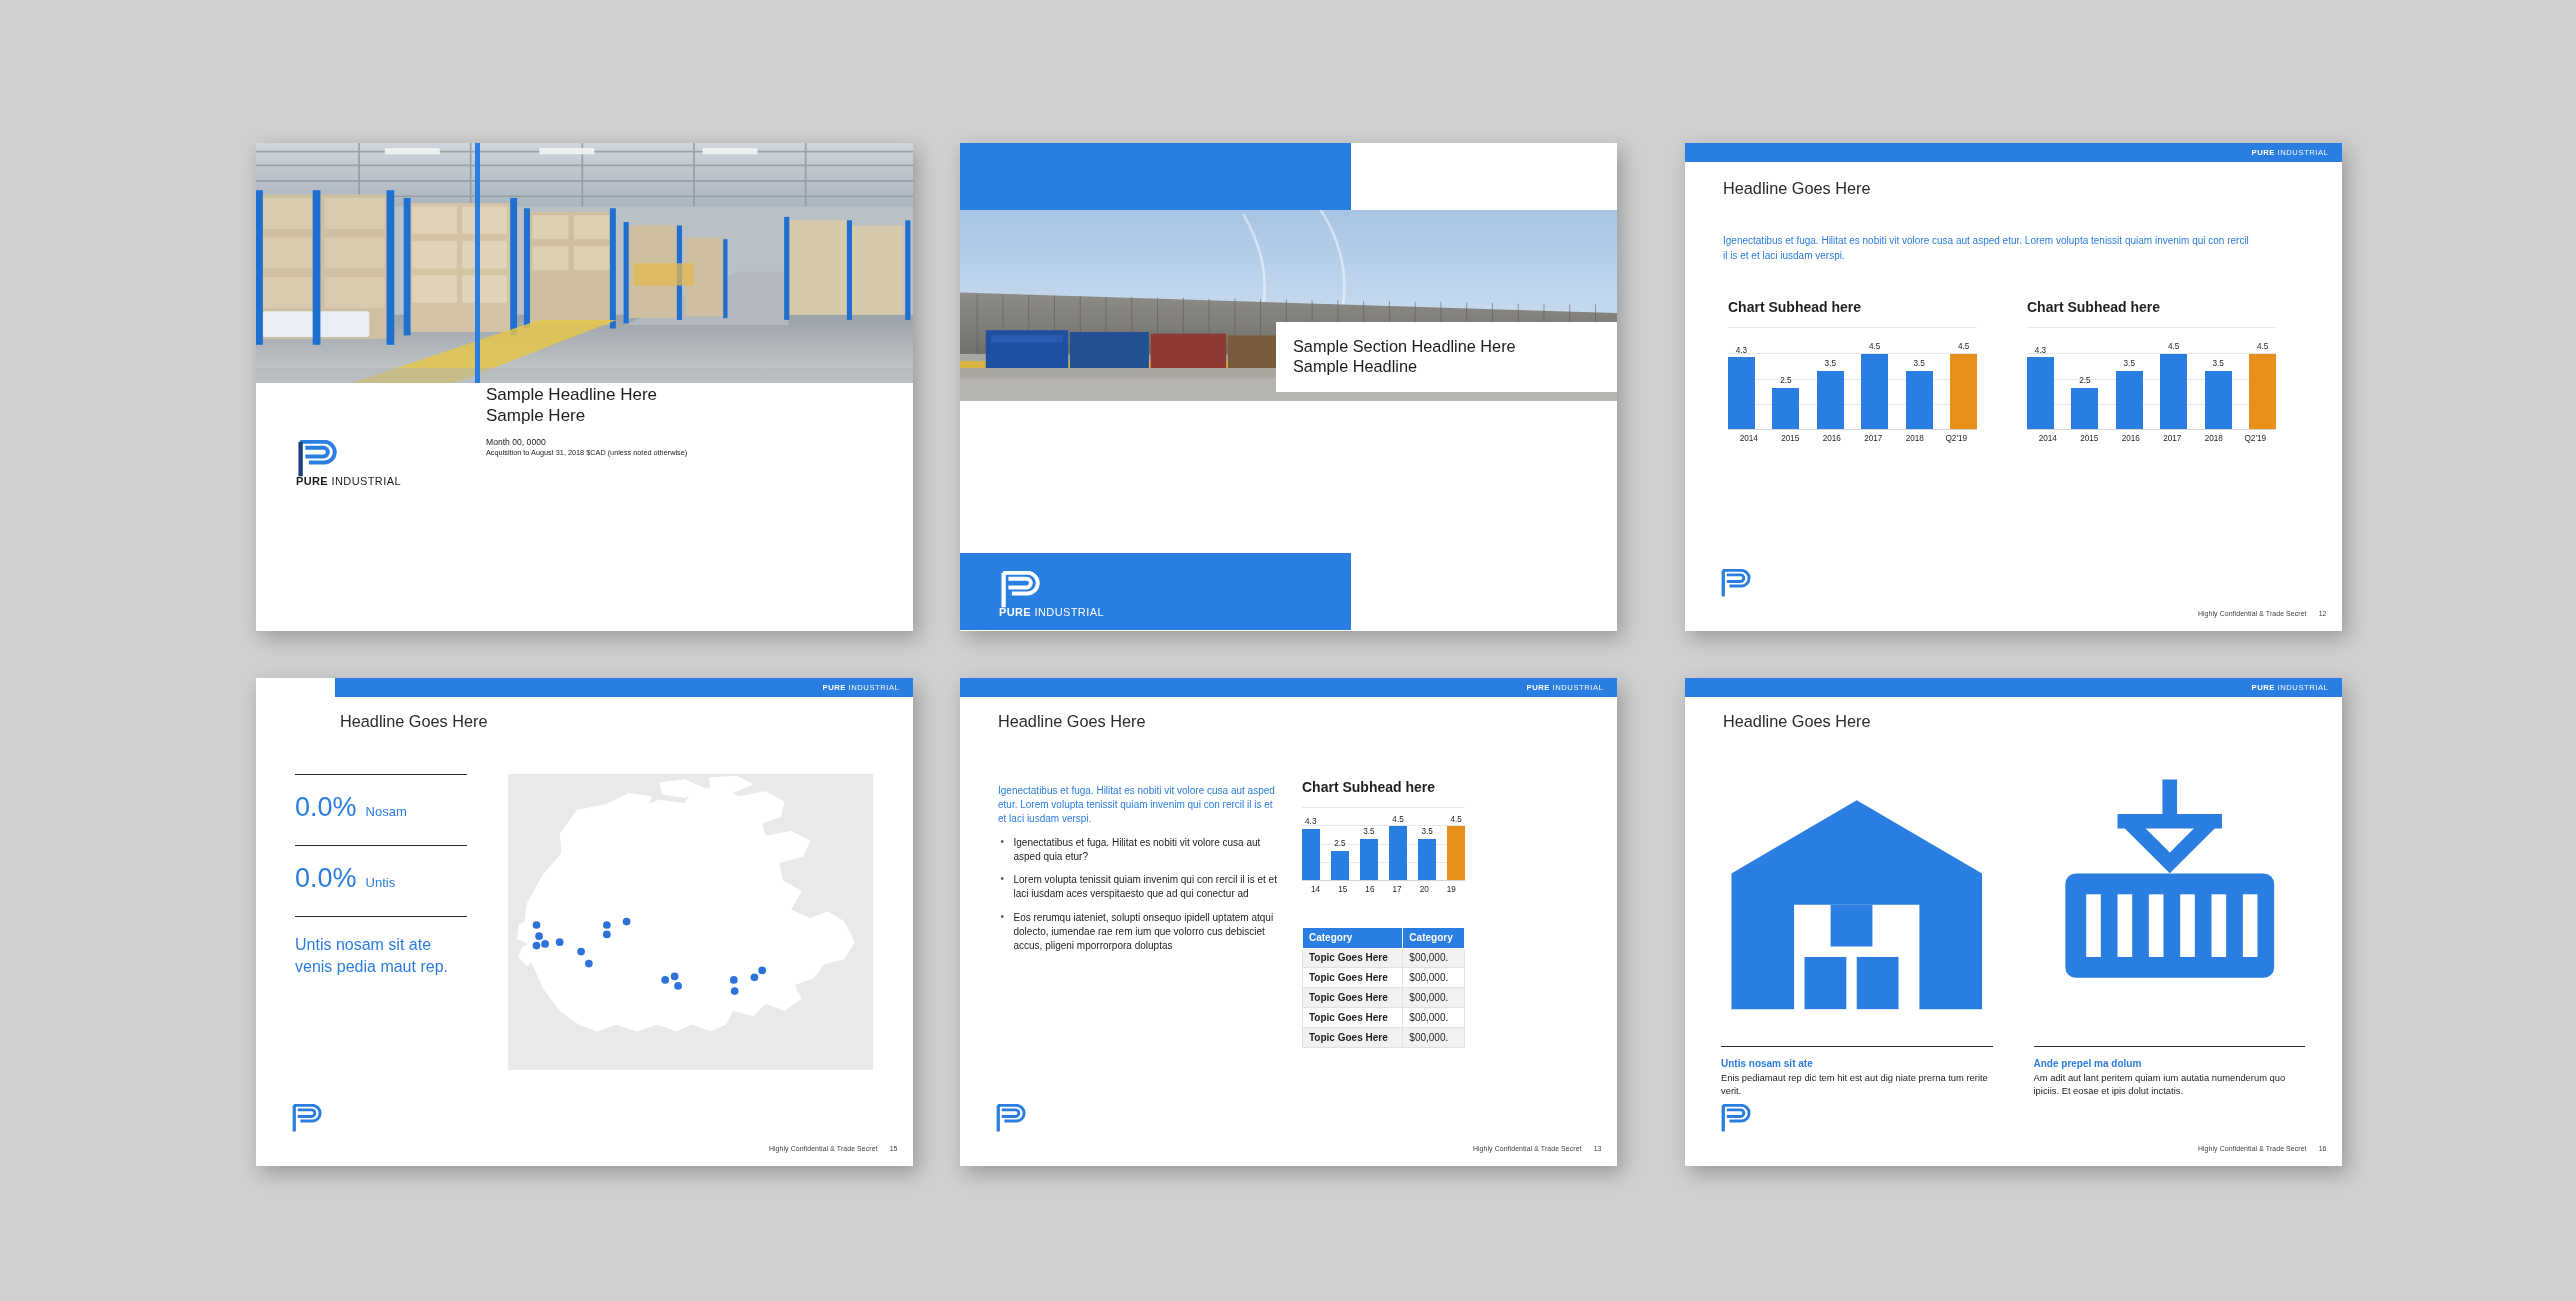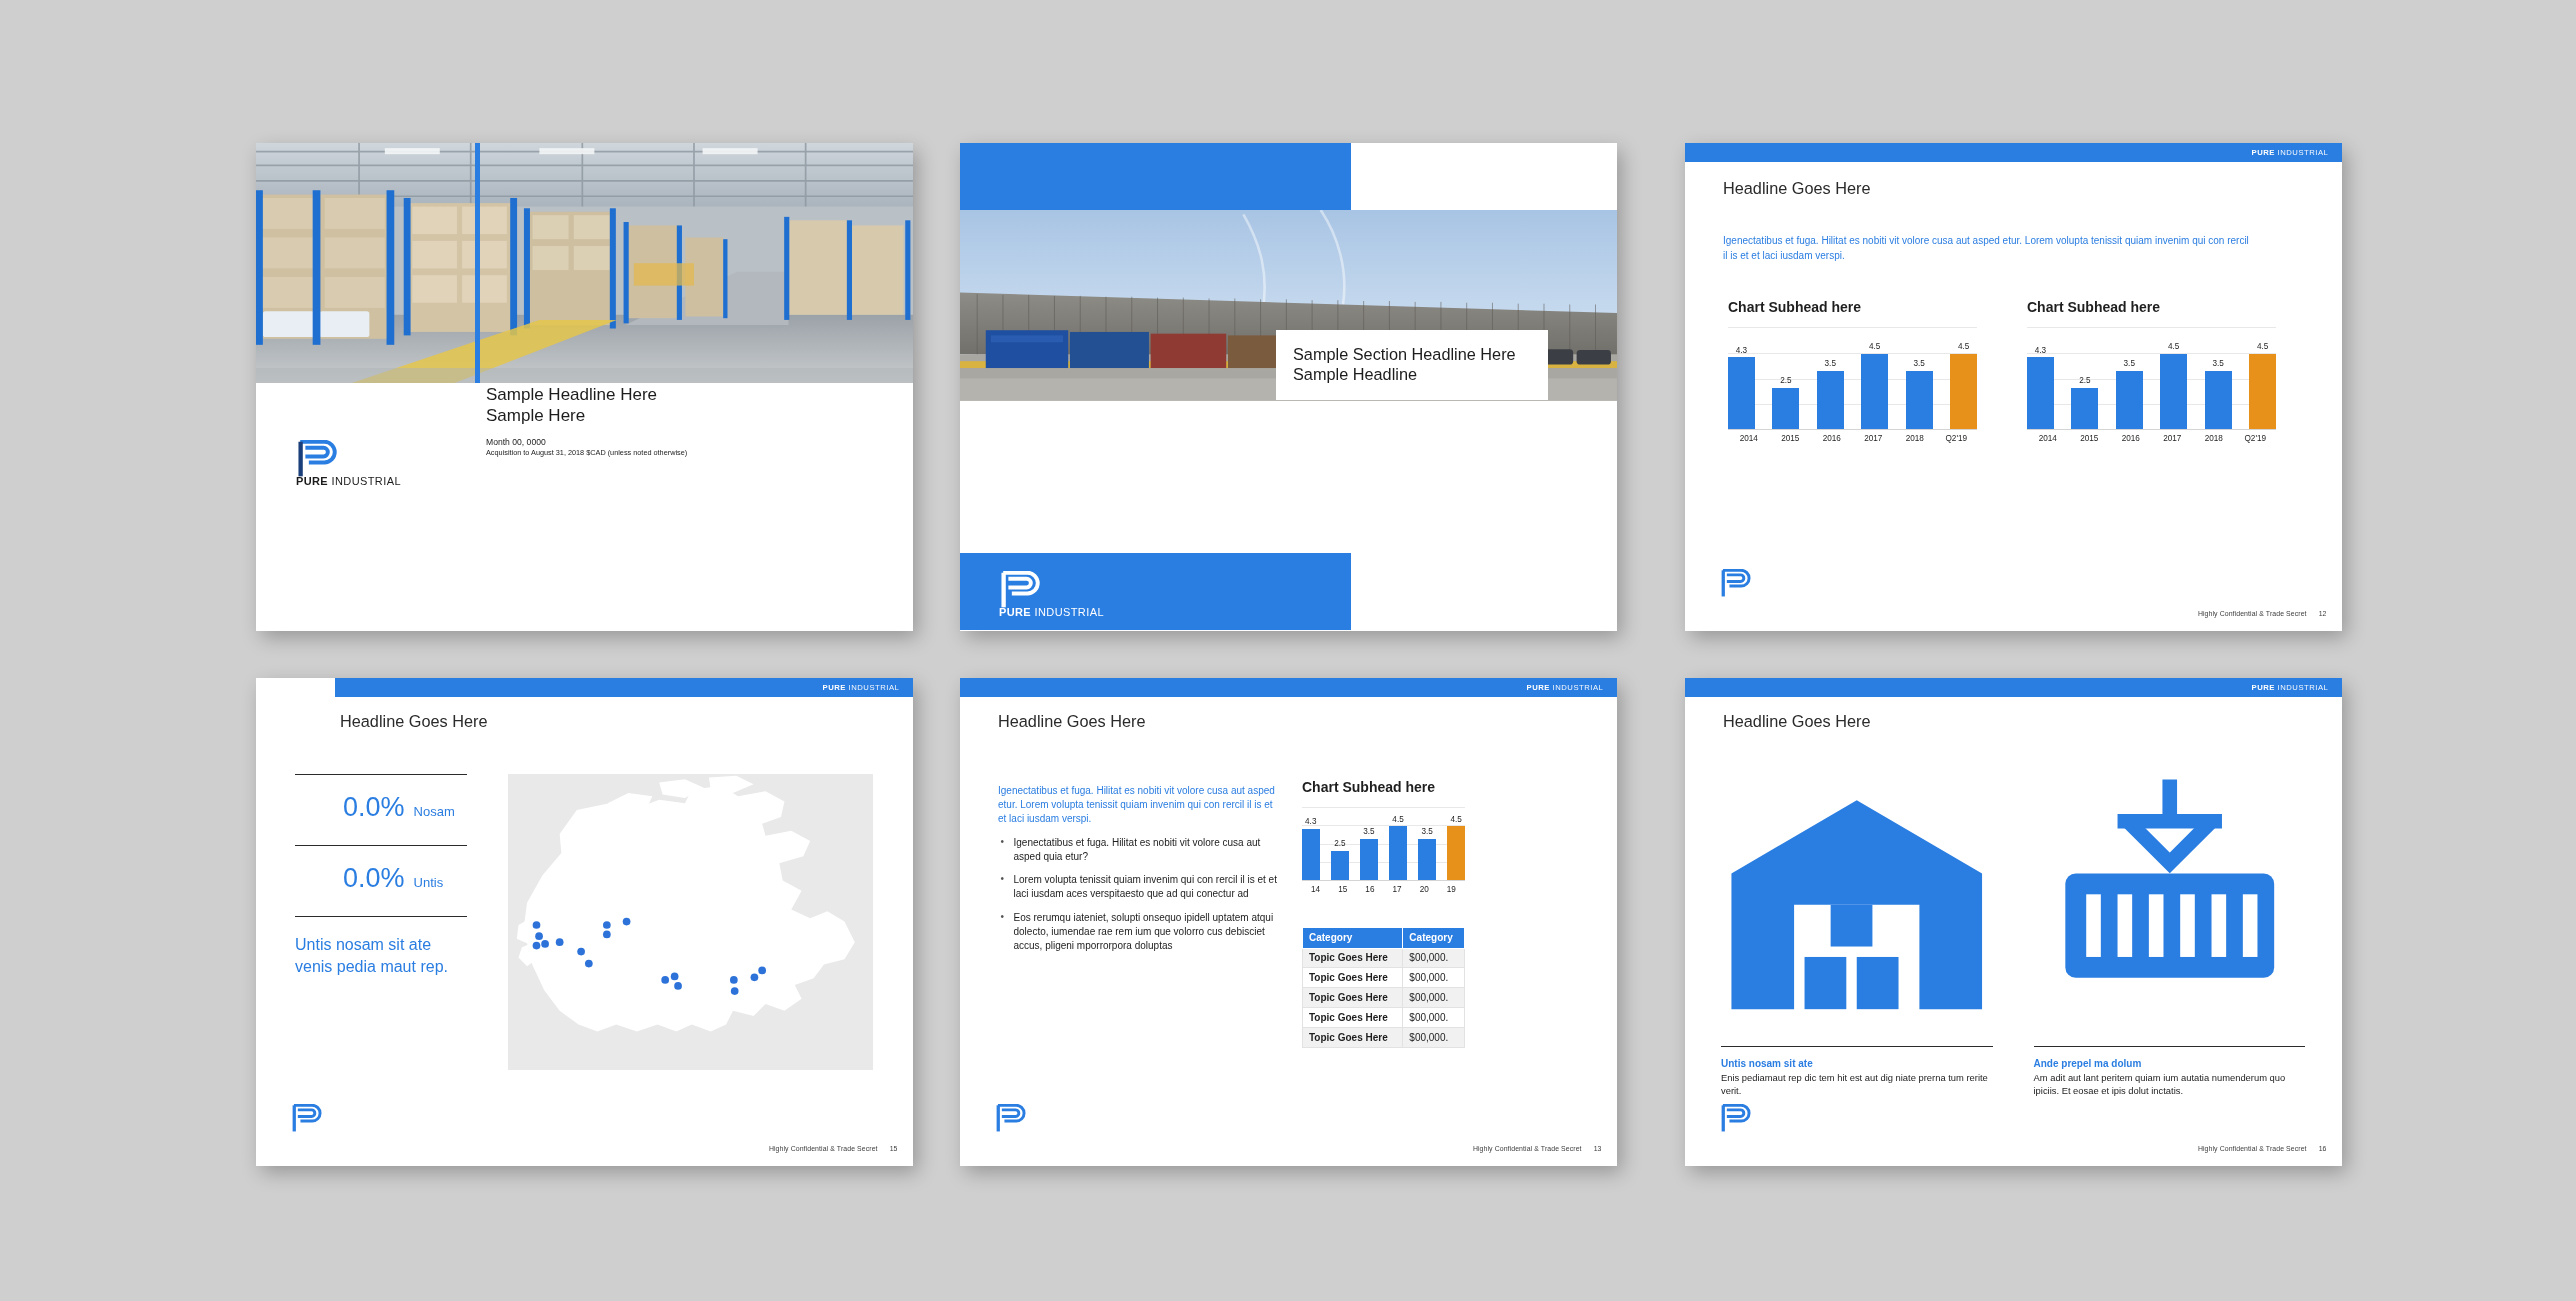--- a/index.html
+++ b/index.html
@@ -69,23 +69,22 @@
   .s1 .titleblock .date { margin-top: 10.3px; font-size: 8.6px; color: #222; }
   .s1 .titleblock .note { font-size: 7.3px; color: #222; margin-top: 1.7px; }
   .s1 .leftpanel { position: absolute; left: 0; top: 240px; width: 222px; height: 247px; background:#fff; }
   .s1 .blue-edge { position:absolute; left:219px; top:0; width:5.2px; height:240px; background:#2a7de1; }
 
   
   .s2 .topblue { position: absolute; left: 0; top: 0; width: 391px; height: 67px; background: #2a7de1; }
   .s2 .photo { position: absolute; left: 0; top: 67px; width: 657px; height: 191px; overflow: hidden; }
   .s2 .white-r { position:absolute; left: 391px; top: 0; width: 266px; height: 67px; background:#fff; }
   .s2 .headlinebox {
-    position: absolute; left: 316px; top: 179px; width: 272px; background: #fff;
+    position: absolute; left: 316px; top: 179px; width: 341px; background: #fff;
     padding: 13.7px 17px 15.5px 17px;
-    margin-top: 8px;
   }
   .s2 .headlinebox h1 { font-size: 16.3px; font-weight: 400; color: #1d1d1d; line-height: 1.25; }
   .s2 .botblue { position: absolute; left: 0; top: 410px; width: 391px; height: 77px; background: #2a7de1; }
 
   
   .body-copy { position: absolute; color: #2a7de1; line-height: 1.45; }
 
   
   .chart { position: absolute; }
   .chart .ch-title { font-size: 14px; font-weight: 700; color: #1f1f1f; }
@@ -97,21 +96,21 @@
   .chart .bar { background: #2a7de1; width: 100%; }
   .chart .bar.alt { background: #e8911a; }
   .chart .axis { position: absolute; left: 0; right: 0; bottom: 0; height: 0.9px; background: #d4d4d4; }
   .chart .ticks { display: flex; justify-content: space-between; margin-top: 4.3px; }
   .chart .tick { font-size: 8.2px; color: #1f1f1f; text-align: center; }
 
   
   .s4 .hdr-bar { left: 79px; width: 578px; }
   .s4 .statlist { position: absolute; left: 39px; top: 96px; width: 172px; }
   .s4 .stat { border-top: 1.7px solid #2b2b2b; padding-top: 17px; padding-bottom: 22px; }
-  .s4 .stat .num { font-size: 27px; color: #2a7de1; font-weight: 400; display: inline; margin-left: 48px; }
+  .s4 .stat .num { font-size: 27px; color: #2a7de1; font-weight: 400; display: inline; }
   .s4 .stat .lbl { font-size: 13px; color: #2a7de1; display: inline; margin-left: 5.2px; }
   .s4 .stat.note p { font-size: 16px; color: #2a7de1; line-height: 1.35; }
   .s4 .mapwrap { position: absolute; left: 252px; top: 96px; width: 365px; height: 296px; background: #e9e9e9; overflow: hidden; }
 
   
   .s5 .bullets { position: absolute; left: 38px; top: 106px; width: 283px; }
   .s5 .bullets .lede { color: #2a7de1; font-size: 10px; line-height: 1.42; }
   .s5 .bullets ul { list-style: none; margin-top: 9.4px; }
   .s5 .bullets li { font-size: 10px; color: #1d1d1d; line-height: 1.4; margin-bottom: 9.4px; padding-left: 15.5px; position: relative; }
   .s5 .bullets li::before { content: "\2022"; position: absolute; left: 2.6px; top: -0.9px; color: #555; }

